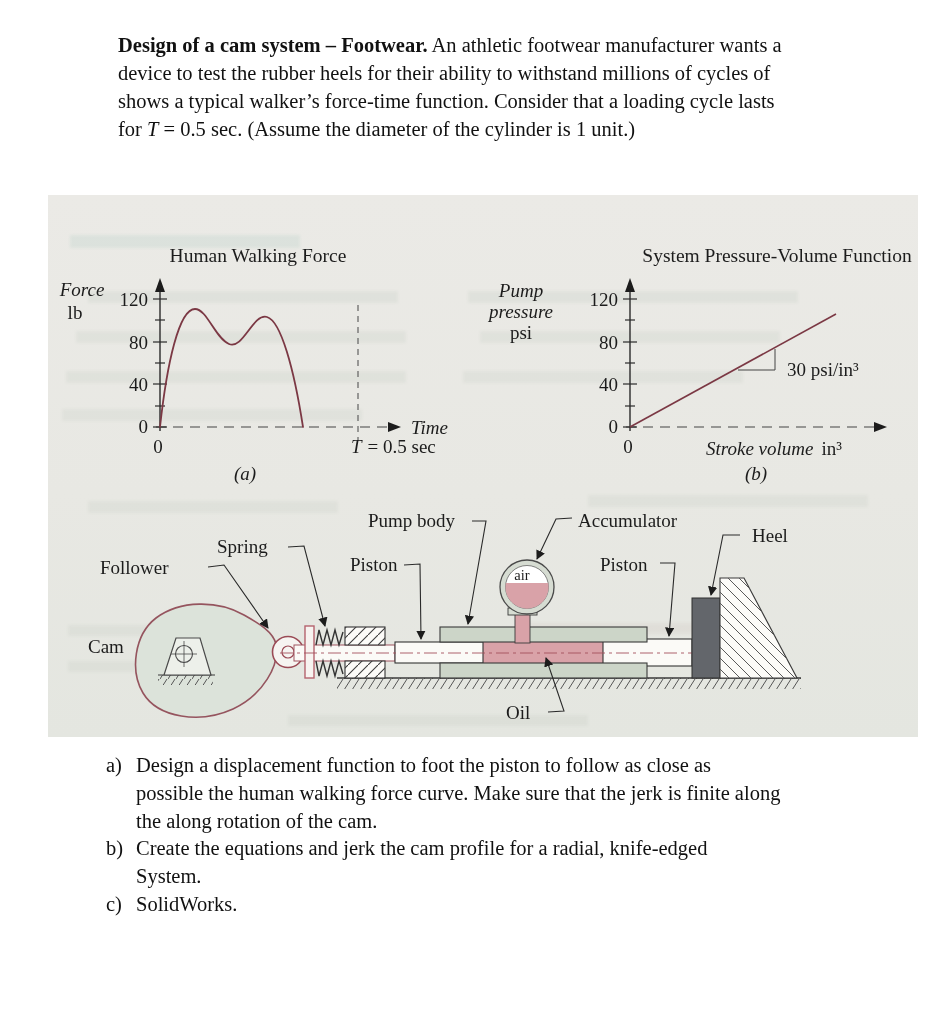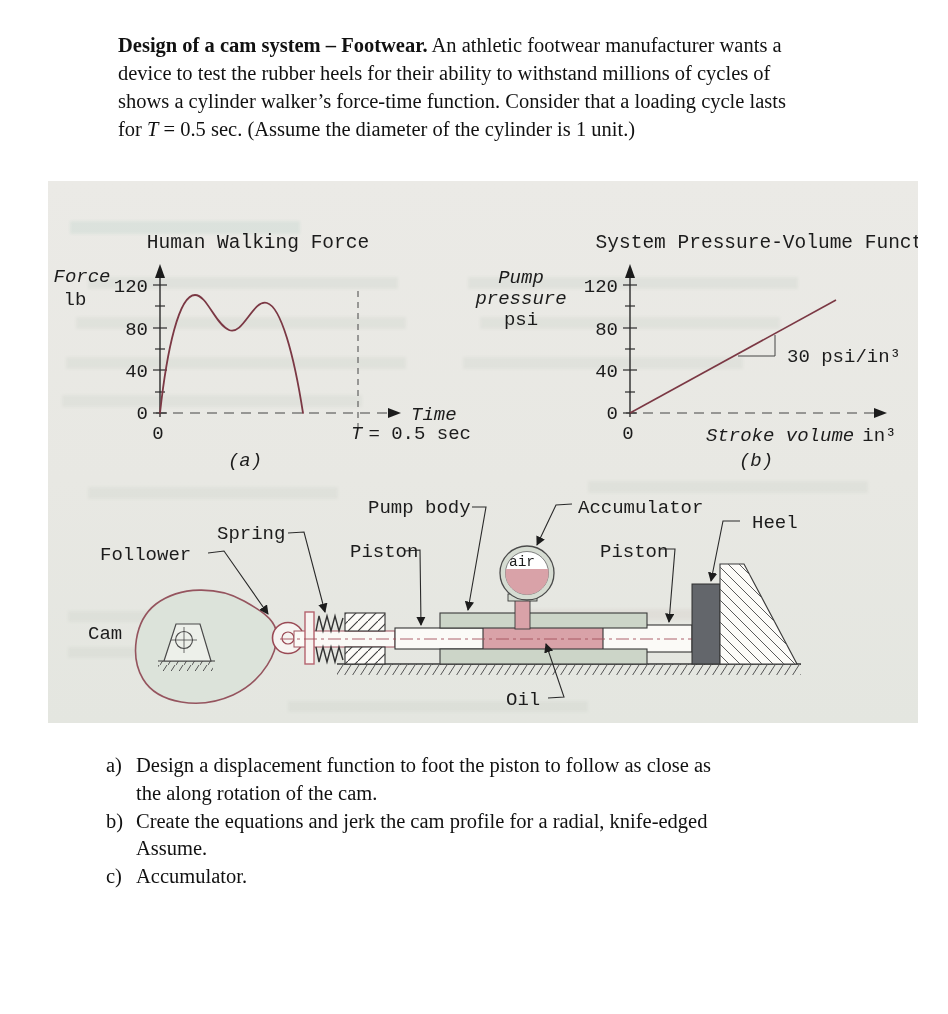--- a/index.html
+++ b/index.html
@@ -4,42 +4,42 @@
 <style>
   html,body{margin:0;padding:0;}
   body{
     width:948px;height:1014px;background:#ffffff;position:relative;
     font-family:"Liberation Serif", serif;color:#111;
     -webkit-font-smoothing:antialiased;
   }
   .intro{position:absolute;left:118px;top:31px;font-size:20.5px;line-height:28px;white-space:nowrap;}
   .b{font-weight:bold;}
   .i{font-style:italic;}
-  .figwrap{position:absolute;left:48px;top:181px;width:870px;height:494px;font-family:Liberation Mono, monospace;}
+  .figwrap{position:absolute;left:48px;top:195px;width:870px;height:494px;}
   .figwrap svg{display:block;width:870px;height:542px;}
   .tasks{position:absolute;left:106px;top:752px;font-size:20.5px;line-height:27.8px;}
   .titem{display:flex;}
   .tlabel{width:30px;flex:none;}
   .tline{white-space:nowrap;}
   text{fill:#1c1c1c;}
   .ctitle{font-size:19.5px;}
   .tick{font-size:19px;}
   .axlbl{font-size:19px;font-style:italic;}
   .axlbl-r{font-size:19px;}
   .cap{font-size:19px;font-style:italic;}
   .dlabel{font-size:19px;}
   .air{font-size:14.5px;}
 </style>
 </head>
 <body>
 
 <div class="intro">
   <div class="tline"><span class="b">Design of a cam system – Footwear.</span><span>  An athletic footwear manufacturer wants a</span></div>
   <div class="tline">device to test the rubber heels for their ability to withstand millions of cycles of</div>
-  <div class="tline">shows a cylinder walker’s force-time function. Consider that a loading cycle lasts</div>
+  <div class="tline">shows a typical walker’s force-time function. Consider that a loading cycle lasts</div>
   <div class="tline"><span>for </span><span class="i">T</span><span> = 0.5 sec.  (Assume the diameter of the cylinder is 1 unit.)</span></div>
 </div>
 
 <div class="figwrap">
 <svg viewBox="0 0 870 542" xmlns="http://www.w3.org/2000/svg">
   <defs>
     <linearGradient id="bg" x1="0" y1="0" x2="0" y2="1">
       <stop offset="0" stop-color="#ebeae6"></stop>
       <stop offset="0.55" stop-color="#e8e8e3"></stop>
       <stop offset="1" stop-color="#e4e6e0"></stop>
@@ -226,29 +226,30 @@
     <text class="dlabel" x="458" y="524">Oil</text>
   </g>
 </svg>
 </div>
 
 <div class="tasks">
   <div class="titem">
     <div class="tlabel">a)</div>
     <div>
       <div class="tline">Design a displacement function to foot the piston to follow as close as</div>
+      <div class="tline">possible the human walking force curve. Make sure that the jerk is finite along</div>
       <div class="tline">the along rotation of the cam.</div>
     </div>
   </div>
   <div class="titem">
     <div class="tlabel">b)</div>
     <div>
       <div class="tline">Create the equations and jerk the cam profile for a radial, knife-edged</div>
-      <div class="tline">Assume.</div>
+      <div class="tline">System.</div>
     </div>
   </div>
   <div class="titem">
     <div class="tlabel">c)</div>
     <div>
-      <div class="tline">Accumulator.</div>
+      <div class="tline">SolidWorks.</div>
     </div>
   </div>
 </div>
 
 </body></html>

